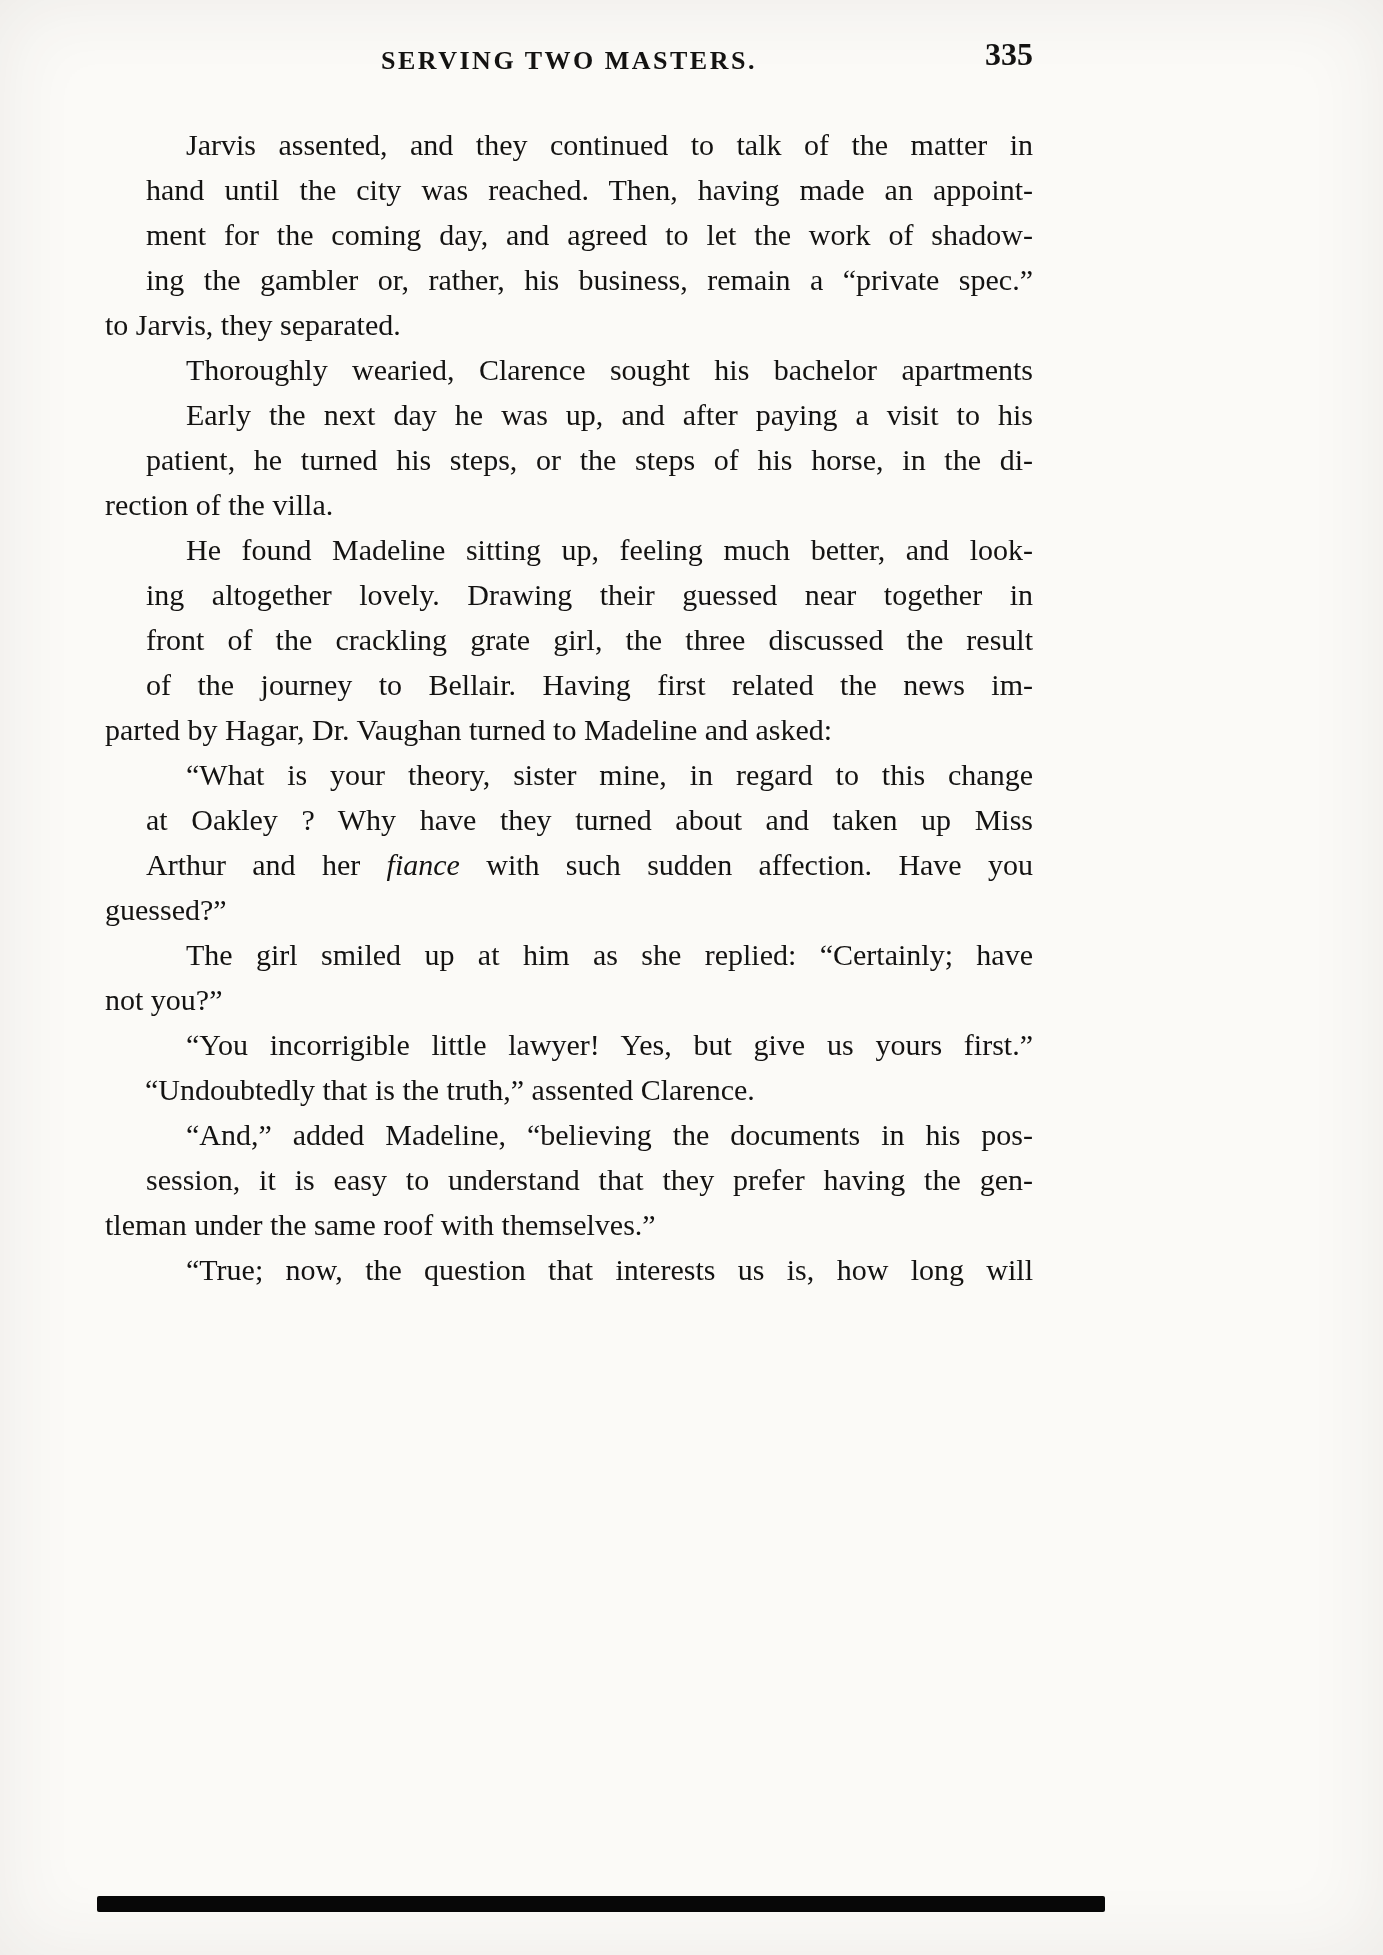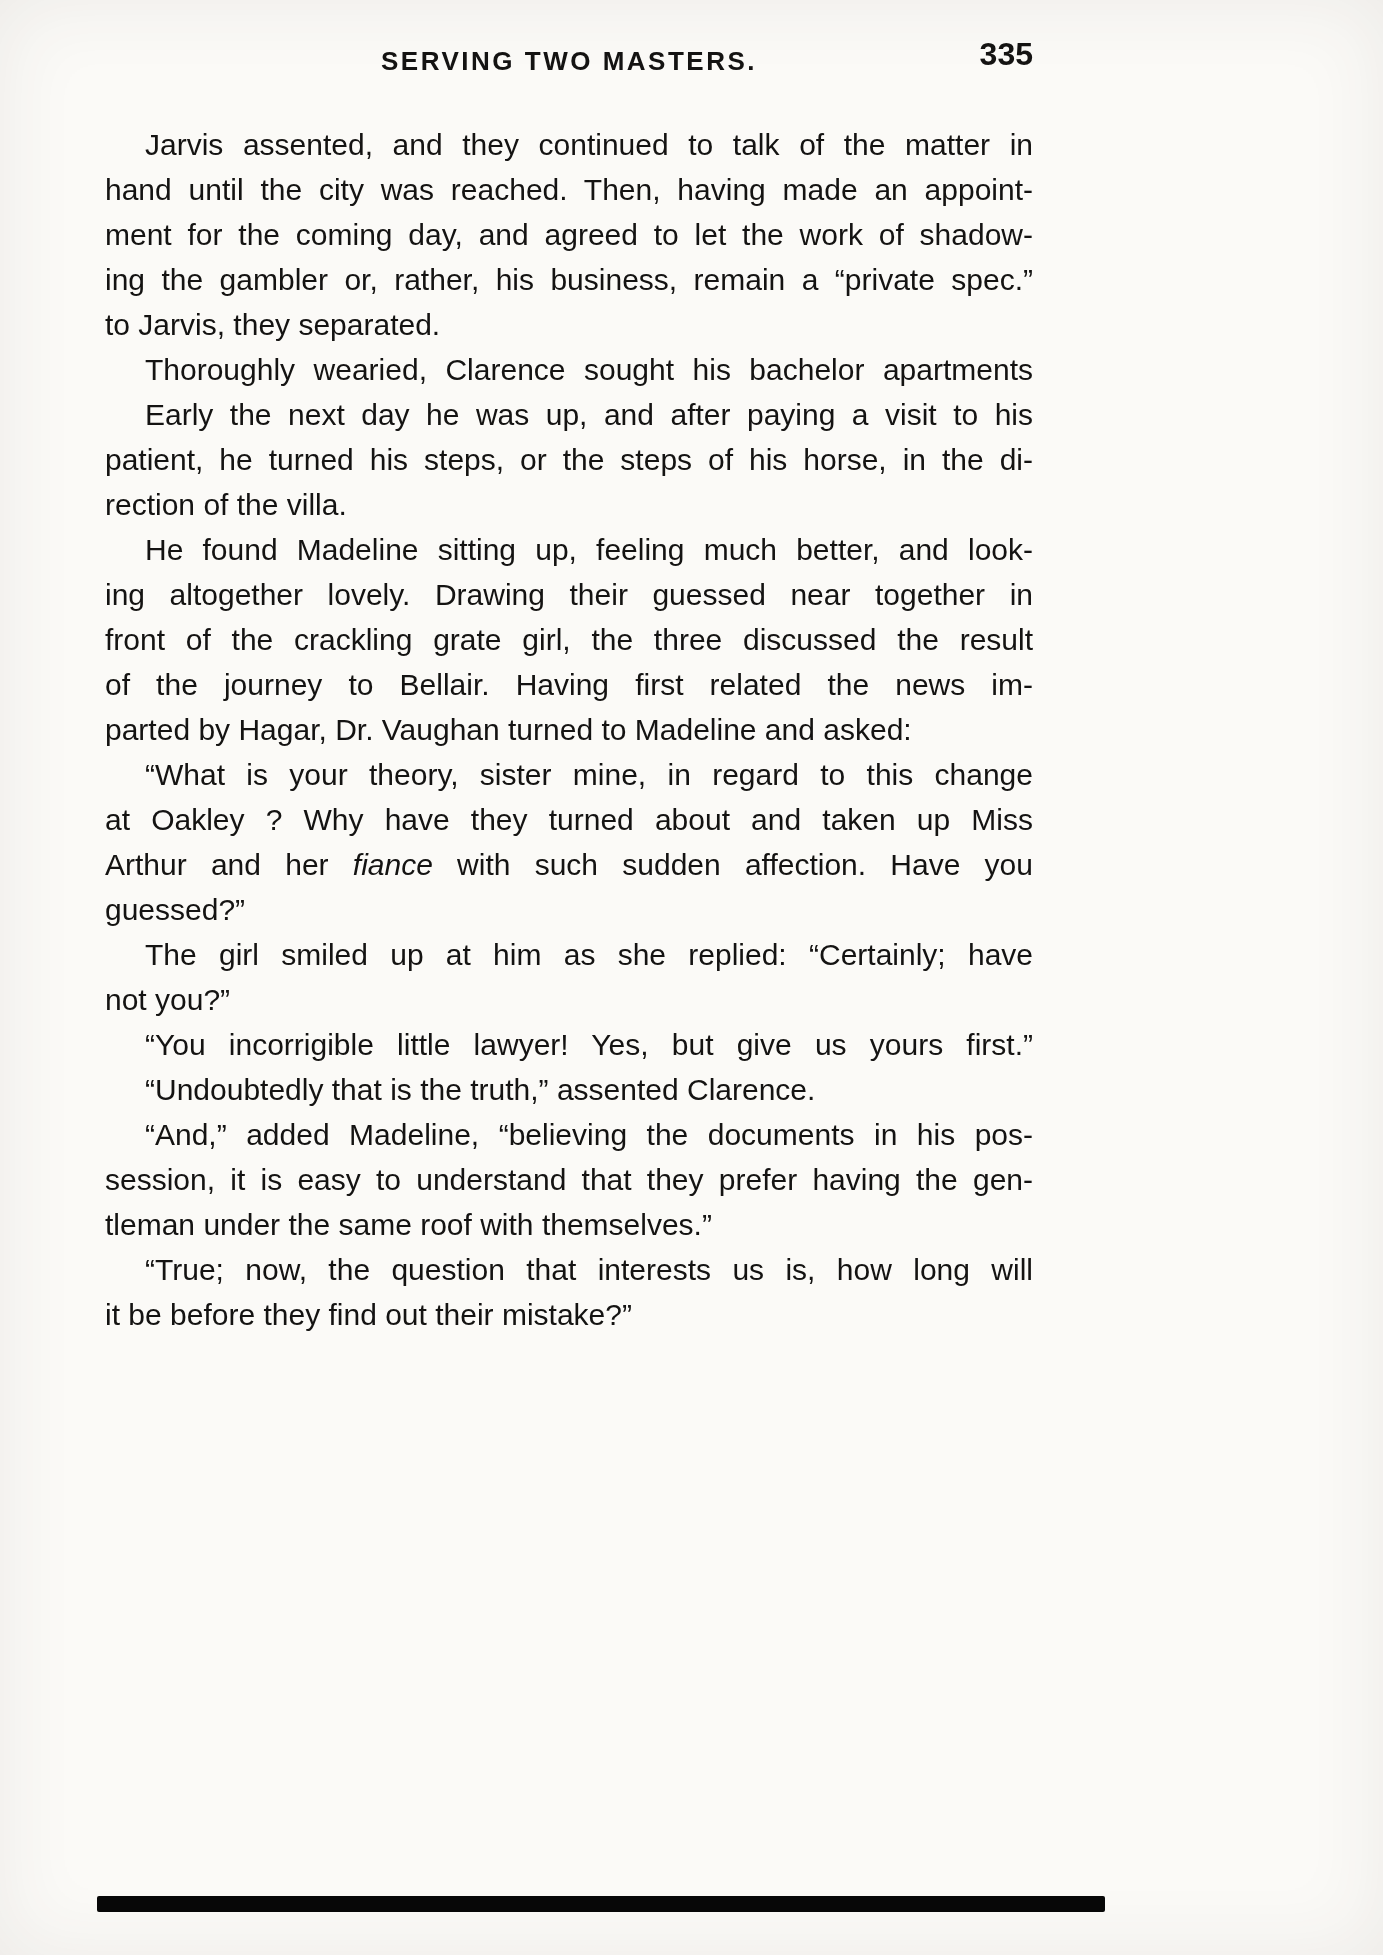--- a/index.html
+++ b/index.html
@@ -7,21 +7,21 @@
     padding: 0;
     background: #e9e7e2;
   }
   .page {
     position: relative;
     width: 1383px;
     height: 1955px;
     margin: 0 auto;
     background: #fbfaf7;
     box-shadow: inset 0 0 80px rgba(60,55,45,0.08);
-    font-family: Liberation Sans, sans-serif;
+    font-family: Liberation Serif, serif;
     color: #141312;
     overflow: hidden;
   }
   .running-title {
     position: absolute;
     top: 46px;
     left: 105px;
     width: 928px;
     text-align: center;
     font-size: 26px;
@@ -43,20 +43,21 @@
     left: 105px;
     width: 928px;
     font-size: 30px;
     line-height: 45px;
   }
   .paragraph { margin: 0; }
   .line { text-align: left; }
   .line.justified {
     text-align: justify;
     text-align-last: justify;
+    margin-left: 41px;
   }
   .line.indent { text-indent: 40px; }
   .italic { font-style: italic; }
   .artifact-bar {
     position: absolute;
     left: 97px;
     top: 1896px;
     width: 1008px;
     height: 16px;
     background: #070707;
@@ -108,17 +109,16 @@
       <div class="paragraph">
         <div class="line indent"><span>“Undoubtedly that is the truth,” assented Clarence.</span></div>
       </div>
       <div class="paragraph">
         <div class="line indent justified"><span>“And,” added Madeline, “believing the documents in his pos-</span></div>
         <div class="line justified"><span>session, it is easy to understand that they prefer having the gen-</span></div>
         <div class="line"><span>tleman under the same roof with themselves.”</span></div>
       </div>
       <div class="paragraph">
         <div class="line indent justified"><span>“True; now, the question that interests us is, how long will</span></div>
-        <div class="line"><span>it be before they find out their mistake?”</span></div>
       </div>
     </div>
   <div class="artifact-bar"></div>
 </div>
 
 </body></html>

